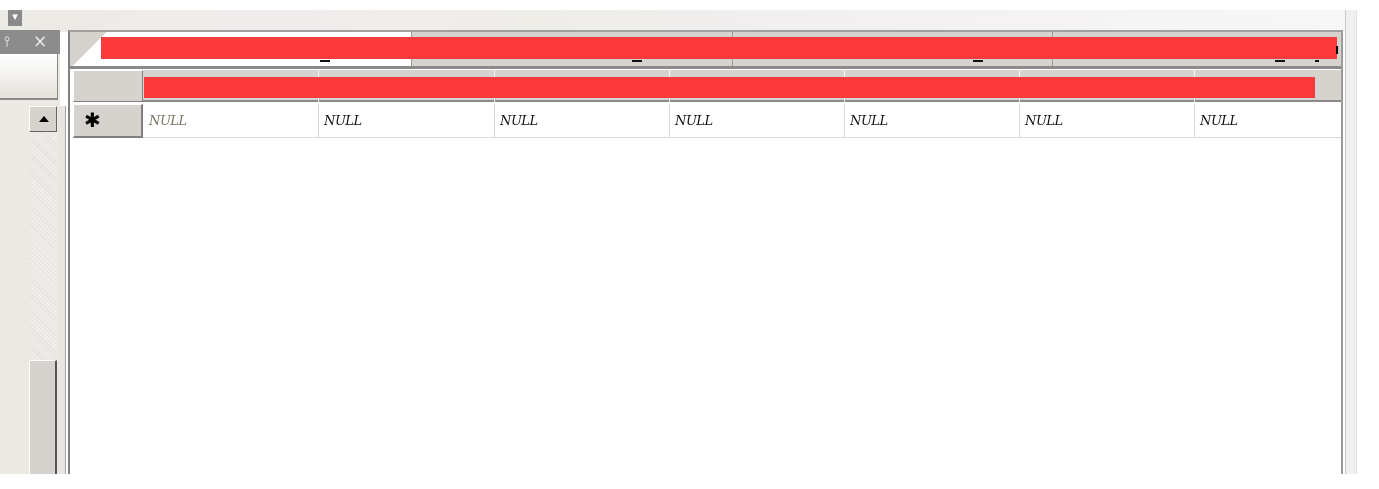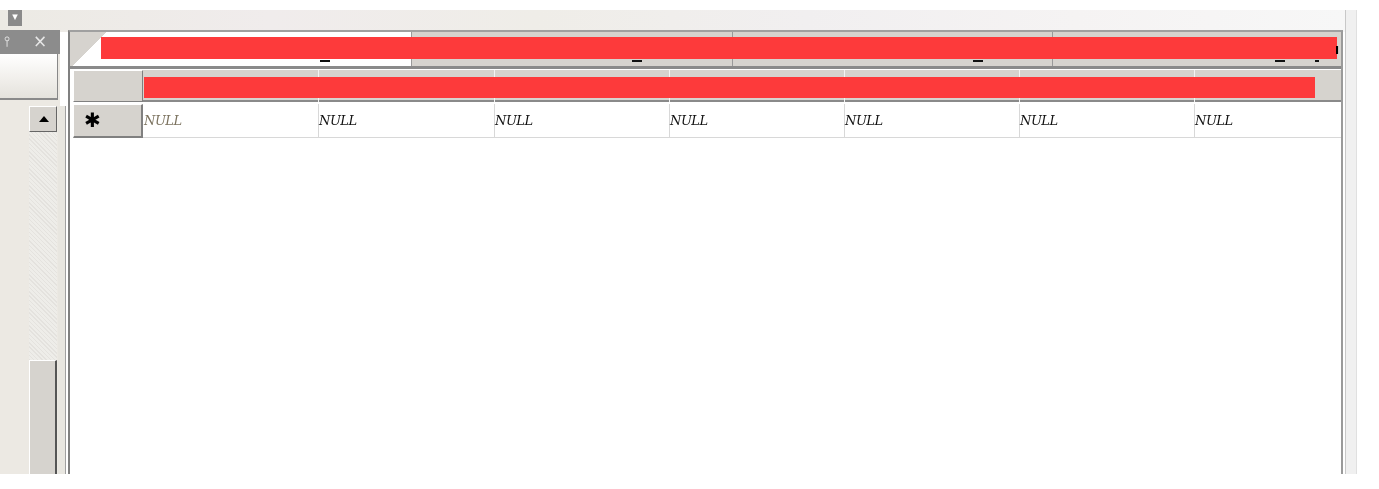--- a/index.html
+++ b/index.html
@@ -51,21 +51,21 @@
     border: 1px solid #fff; border-right-color: #808080; border-bottom-color: #808080; }
   .col-header { position: absolute; top: 0; height: 32px; border-right: 1px solid #f4f4f4; }
   .header-redact { position: absolute; left: 71px; top: 7px; width: 1171px; height: 21px; background: #fd3a3b; }
 
   .grid-row { position: absolute; left: 3px; top: 72px; width: 1268px; height: 34px; background: #fff;
     border-bottom: 1px solid #d8d8d8; }
   .new-row-marker { position: absolute; left: 0; top: 0; width: 70px; height: 34px; background: #d6d3ce;
     border: 1px solid #fff; border-right: 2px solid #808080; border-bottom: 2px solid #808080;
     font-size: 20px; line-height: 30px; padding-left: 10px; color: #000; }
   .cell { position: absolute; top: 0; height: 34px; border-right: 1px solid #d8d8d8;
-    font-family: "DejaVu Serif", serif; font-style: italic; font-size: 13px; line-height: 34px; 
+    font-family: "DejaVu Serif", serif; font-style: italic; font-size: 13px; line-height: 34px; padding-left: 5px;
     color: #111; letter-spacing: -0.5px; }
   .cell.selected { color: #7c735f; }
 
   .right-scroll { position: absolute; left: 1345px; top: 10px; width: 12px; height: 464px; background: #f0f0f0;
     border-left: 1px solid #c8c8c8; border-right: 1px solid #e0e0e0; }
 </style>
 </head>
 <body>
 
 <div class="root">

